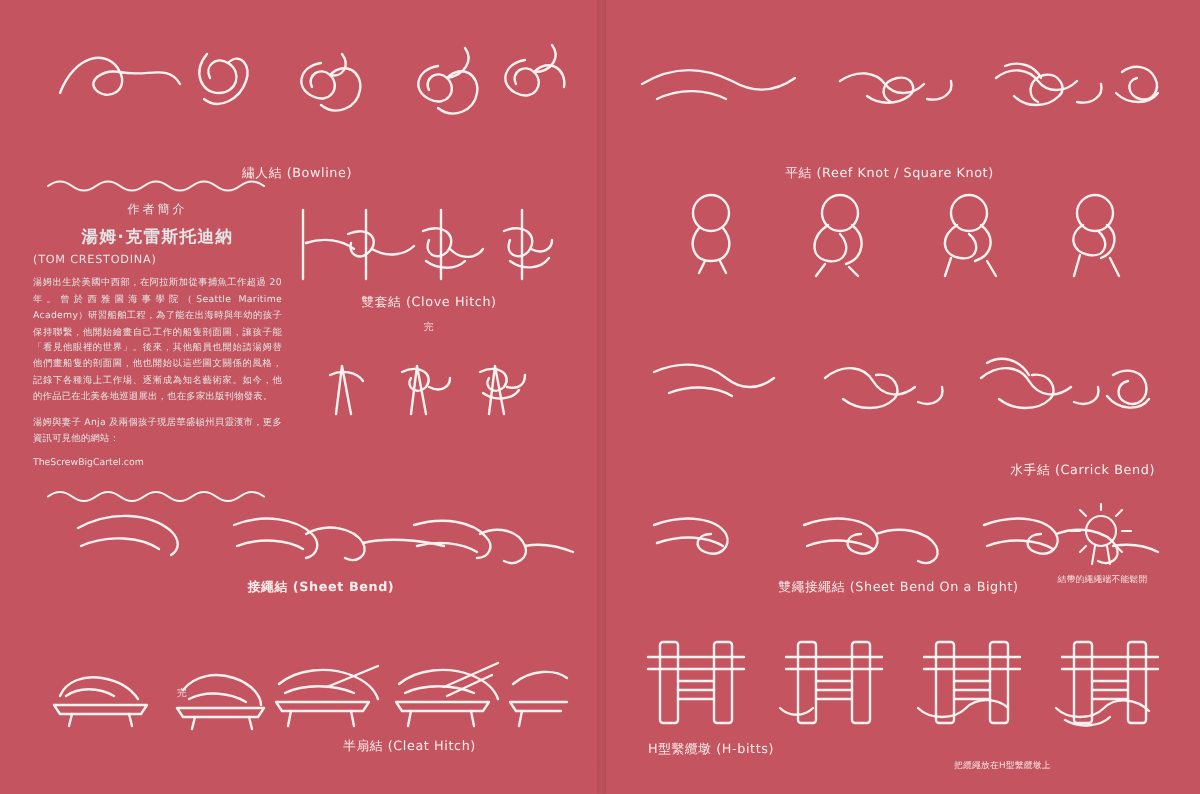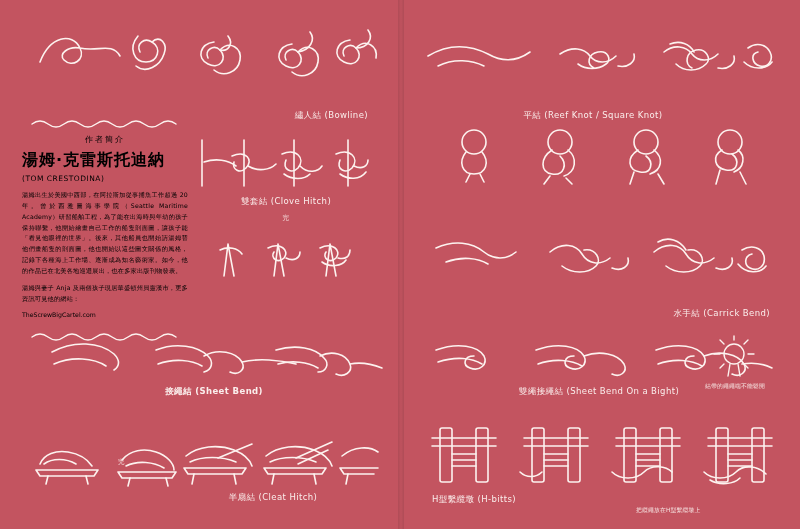--- a/index.html
+++ b/index.html
@@ -37,28 +37,28 @@
     white-space:nowrap;
     letter-spacing:.2px;
   }
   svg{display:block;overflow:visible;}
   .k{fill:none;stroke:#fdf2ef;stroke-width:1.6;stroke-linecap:round;stroke-linejoin:round;}
   .k2{fill:none;stroke:#fdf2ef;stroke-width:1.4;stroke-linecap:round;stroke-linejoin:round;}
 
   
   .bio{
     position:absolute;left:22px;top:118px;width:166px;height:192px;
-    color:#000000;
+    color:#e5e5e5;
   }
   .bio .wave{display:block;margin:0 auto;}
   .bio h3{
     margin:6px 0 0;text-align:center;font-size:8px;font-weight:normal;letter-spacing:2px;
   }
   .bio h2{
-    margin:5px 0 0;text-align:left;font-size:16px;font-weight:bold;letter-spacing:1px;
+    margin:5px 0 0;text-align:center;font-size:11px;font-weight:bold;letter-spacing:1px;
   }
   .bio h4{
     margin:3px 0 7px;text-align:left;font-size:7.5px;font-weight:normal;letter-spacing:.5px;
   }
   .bio p{
     margin:0 0 6px;font-size:6.2px;line-height:1.75;text-align:justify;letter-spacing:.2px;
   }
   .bio .link{font-size:6.2px;line-height:1.75;}
 </style>
 </head>
@@ -80,21 +80,21 @@
       <path class="k" d="M200 14 C206 22 200 30 192 28"></path>
 
       <path class="k" d="M264 22 C250 24 246 38 258 44 C270 50 278 38 270 30 C264 24 254 30 258 38"></path>
       <path class="k" d="M270 30 C280 20 292 28 290 40 C288 52 274 58 264 50"></path>
       <path class="k" d="M282 10 C288 18 282 28 270 30"></path>
 
       <path class="k" d="M322 18 C308 20 304 34 316 40 C328 46 336 34 328 26 C322 20 312 26 316 34"></path>
       <path class="k" d="M328 26 C338 16 350 24 348 36"></path>
       <path class="k" d="M340 8 C346 16 340 26 328 26"></path>
     </svg>
-    <div class="caption" style="margin-top:26px;text-align:right;">繡人結 (Bowline)</div>
+    <div class="caption" style="margin-top:26px;">繡人結 (Bowline)</div>
   </div>
 
   <div class="grp" style="left:418px;top:22px;width:350px;">
     <svg width="350" height="62" viewBox="0 0 350 62">
       <path class="k" d="M10 34 C30 22 50 22 70 32 C84 40 98 40 112 30"></path>
       <path class="k" d="M20 44 C36 36 54 38 66 44"></path>
       <path class="k" d="M142 32 C154 24 166 26 172 34 C178 42 190 42 198 34"></path>
       <path class="k" d="M160 42 C168 48 180 48 188 42 C194 38 190 28 180 30 C170 32 168 42 176 46"></path>
       <path class="k" d="M200 44 C210 46 218 40 216 32"></path>
       <path class="k" d="M246 30 C256 22 268 24 274 32 C280 40 292 40 300 32"></path>

